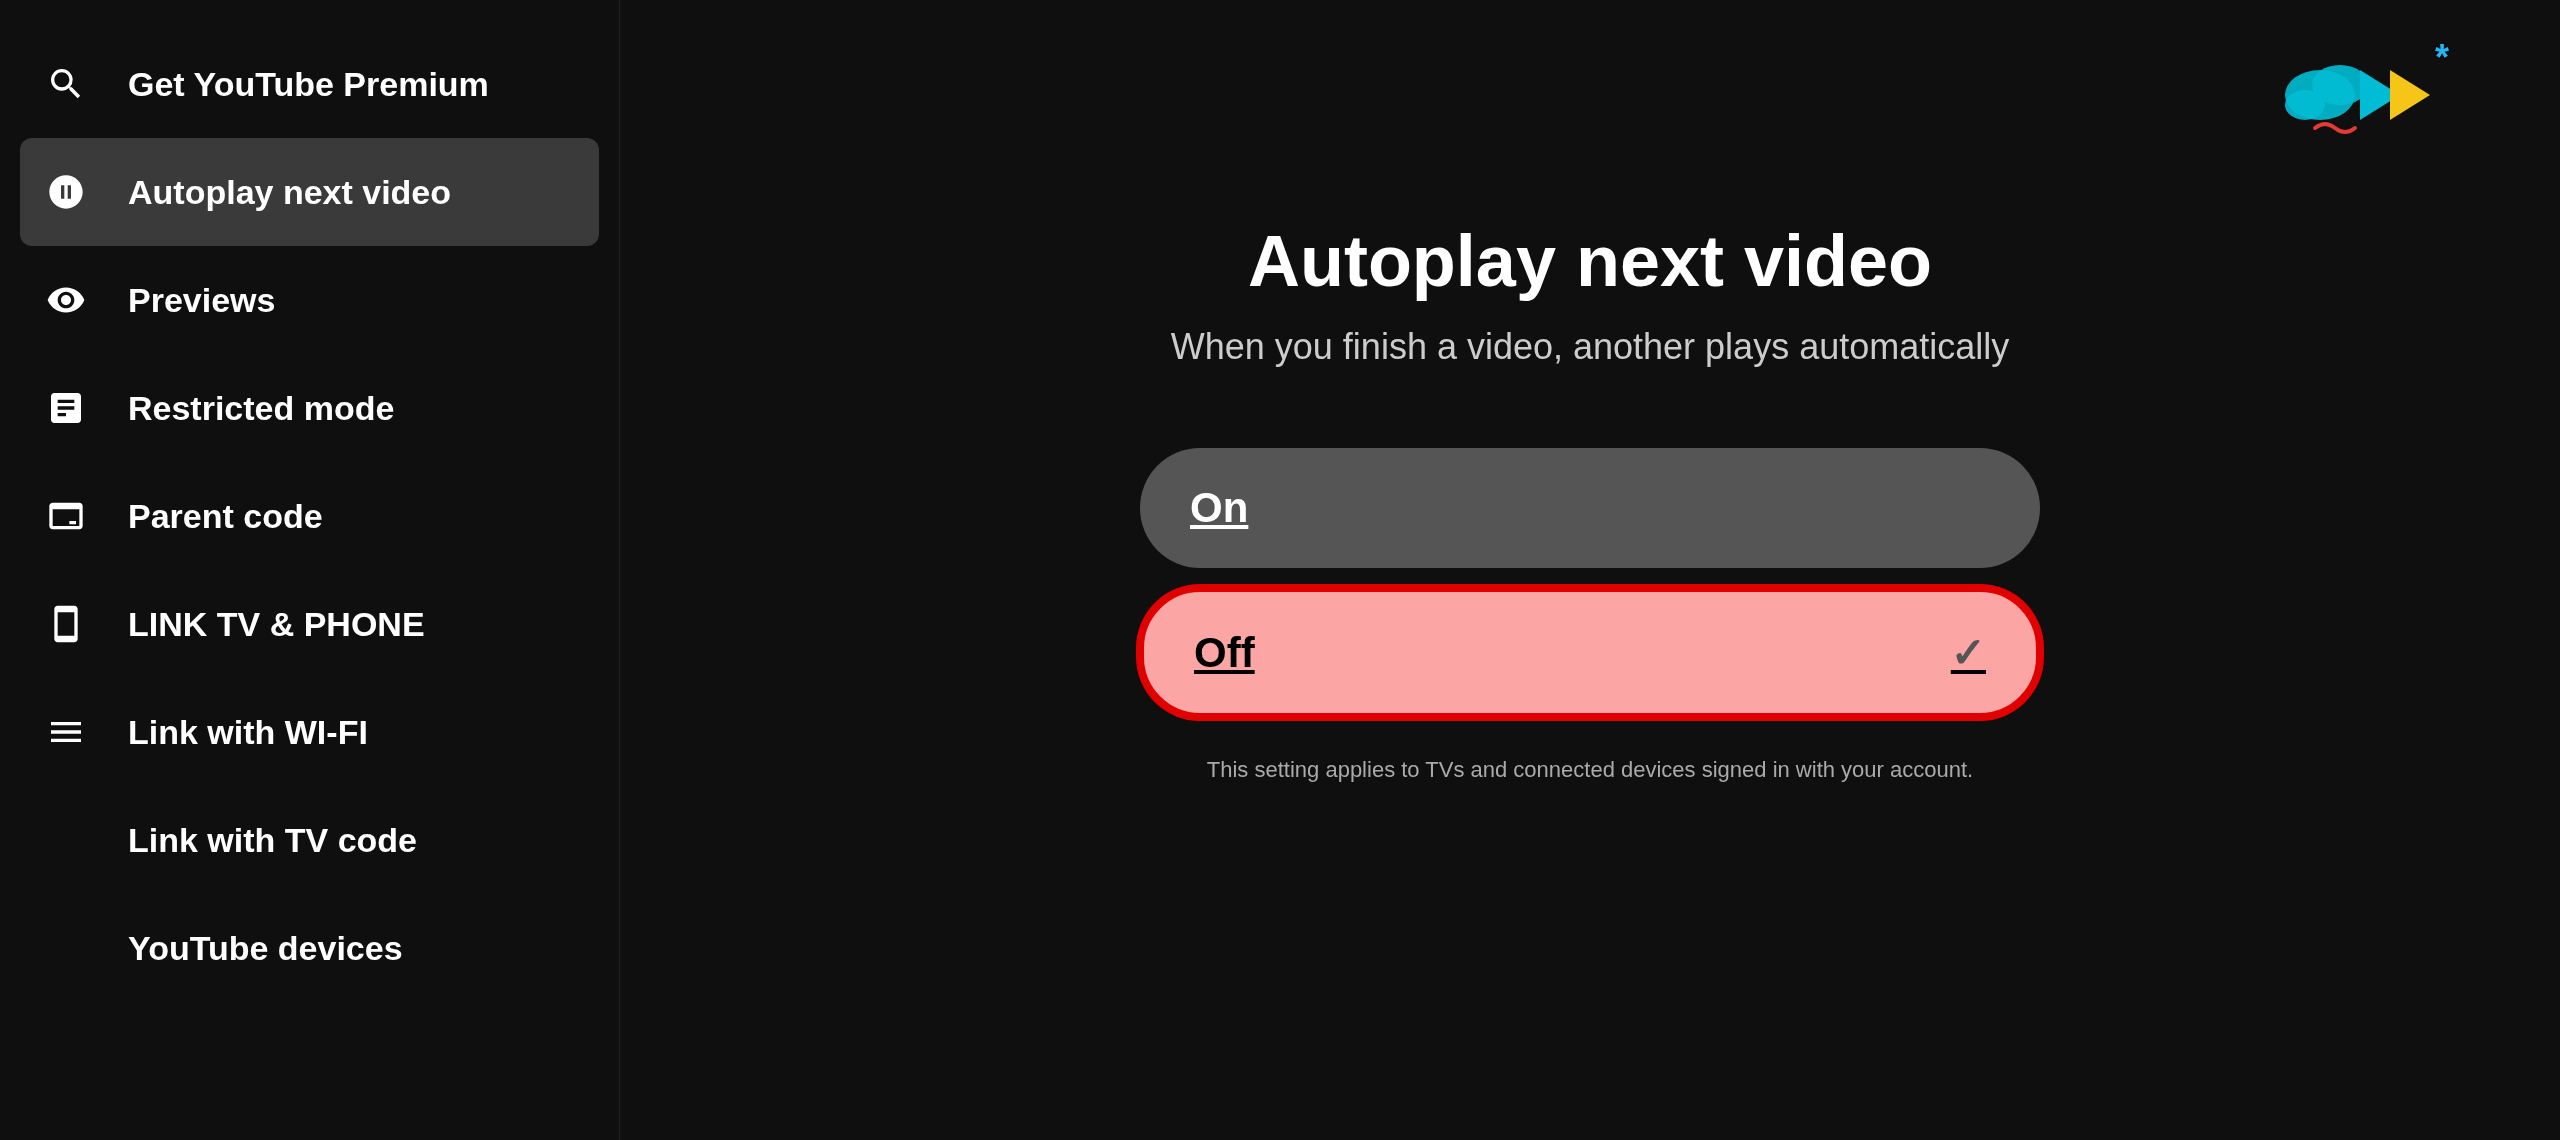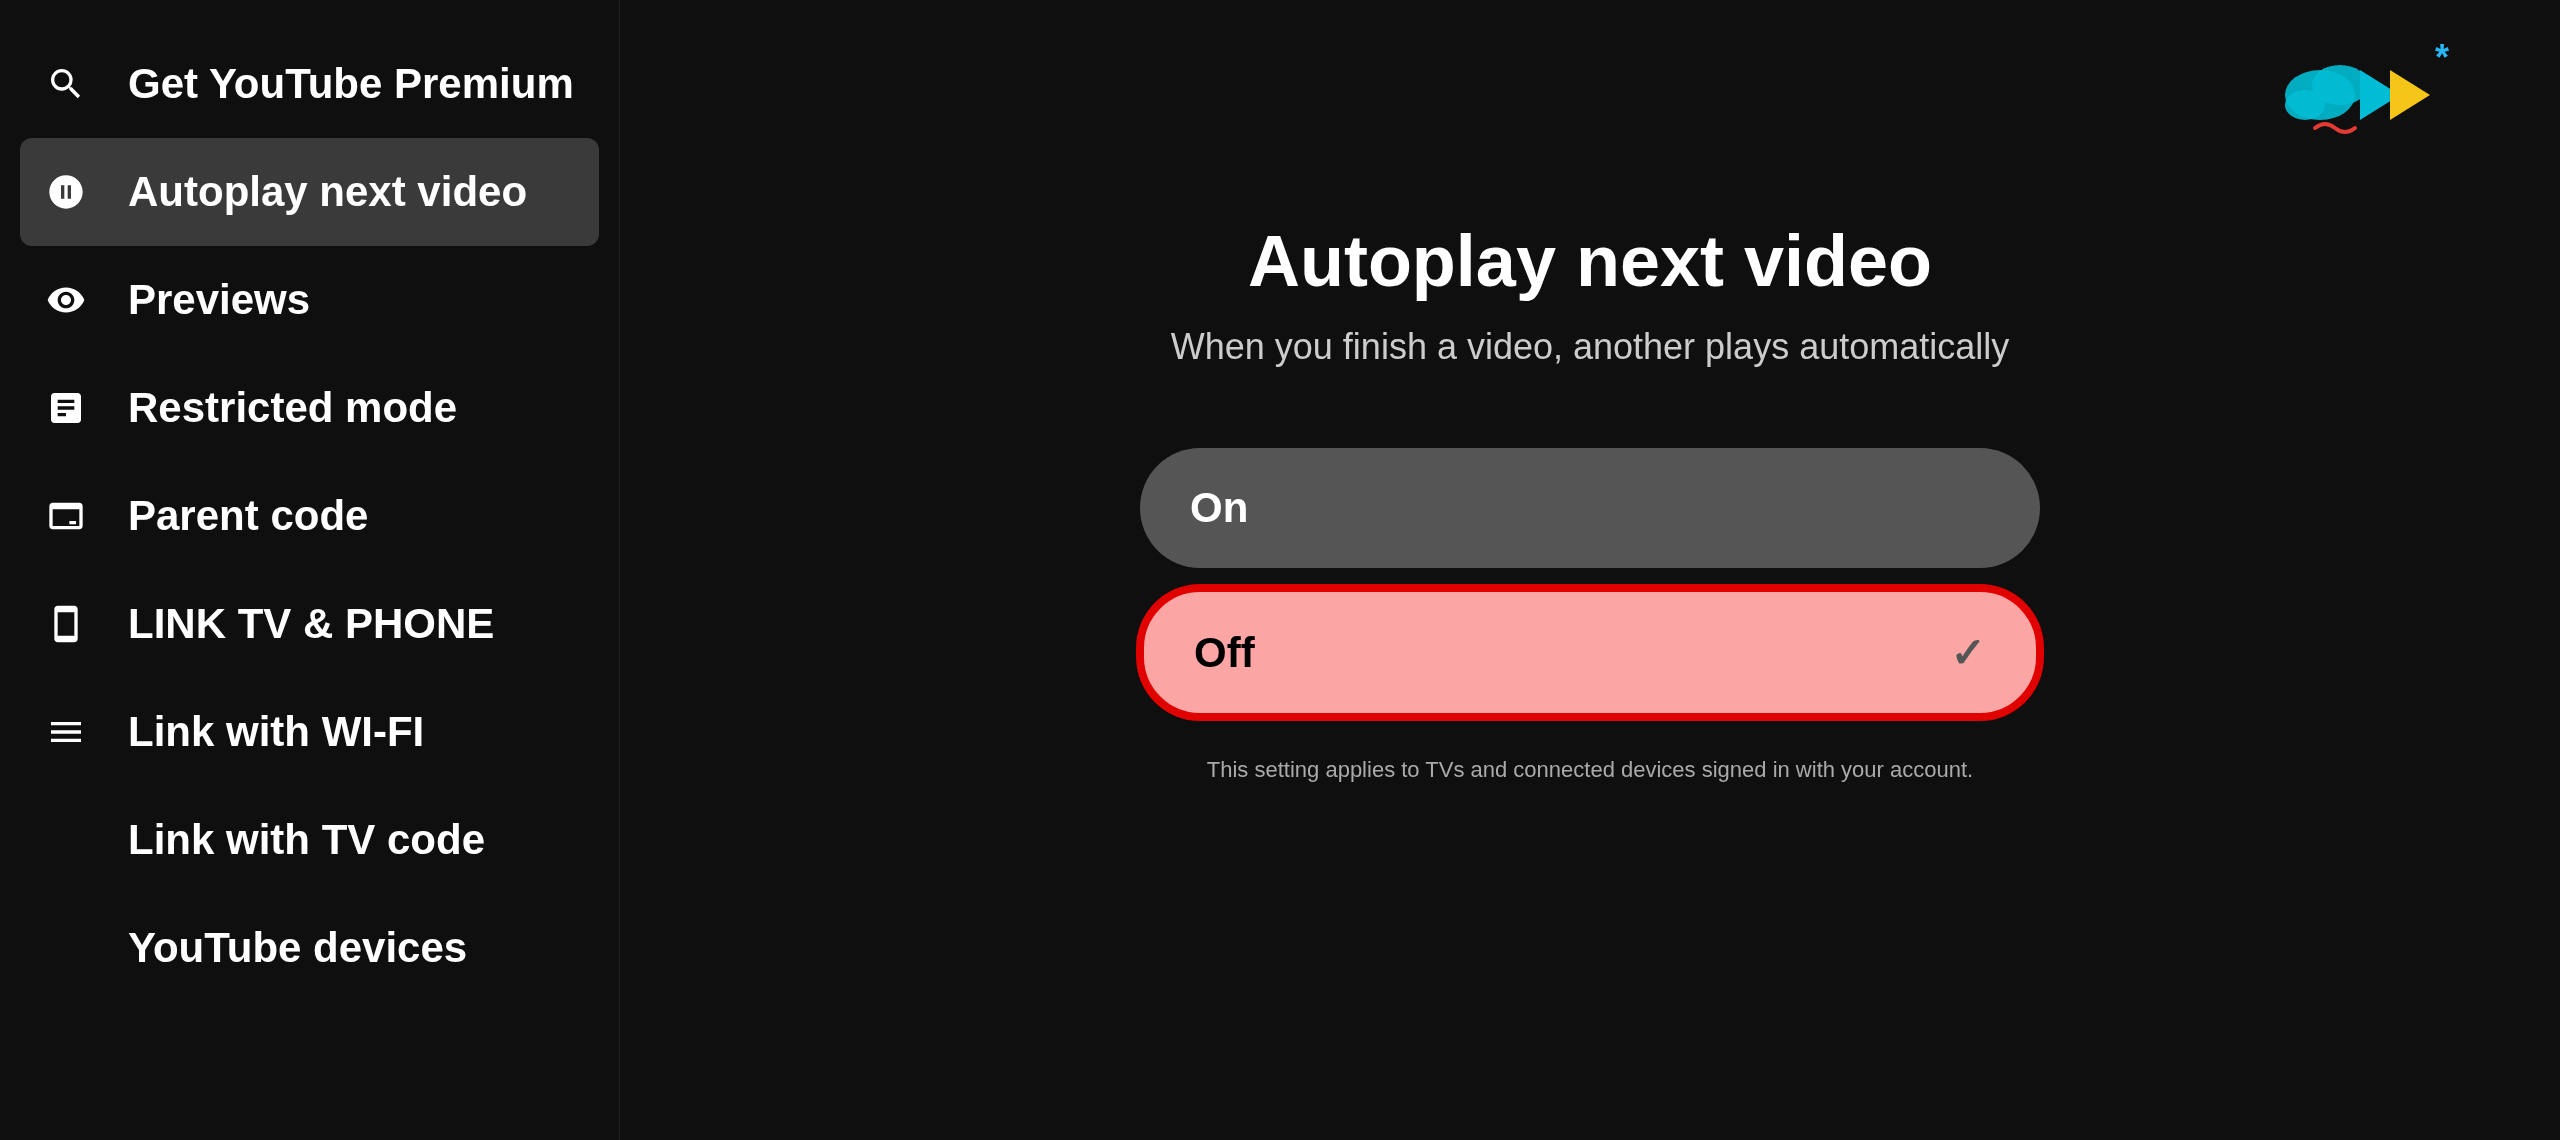--- a/index.html
+++ b/index.html
@@ -55,21 +55,21 @@
       height: 52px;
       display: flex;
       align-items: center;
       justify-content: center;
       flex-shrink: 0;
       color: #ffffff;
       font-size: 34px;
     }
 
     .sidebar-item .item-label {
-      font-size: 42px;
+      font-size: 34px;
       font-weight: 700;
       color: #ffffff;
       white-space: nowrap;
     }
 
     
     .main-content {
       flex: 1;
       height: 100%;
       display: flex;
@@ -123,20 +123,21 @@
       padding: 36px 50px;
       border-radius: 60px;
       font-size: 42px;
       font-weight: 600;
       text-align: left;
       cursor: pointer;
       border: none;
       display: flex;
       align-items: center;
       justify-content: space-between;
+      text-decoration: underline;
     }
 
     .option-btn.on {
       background-color: #555555;
       color: #ffffff;
     }
 
     .option-btn.off {
       background-color: #fca5a5;
       color: #000000;

